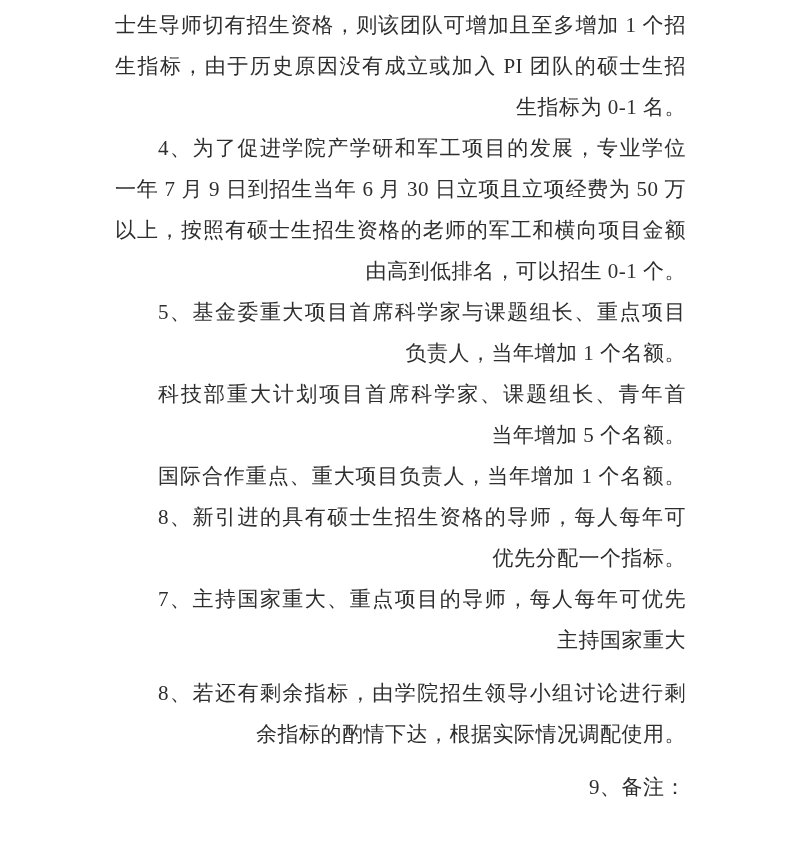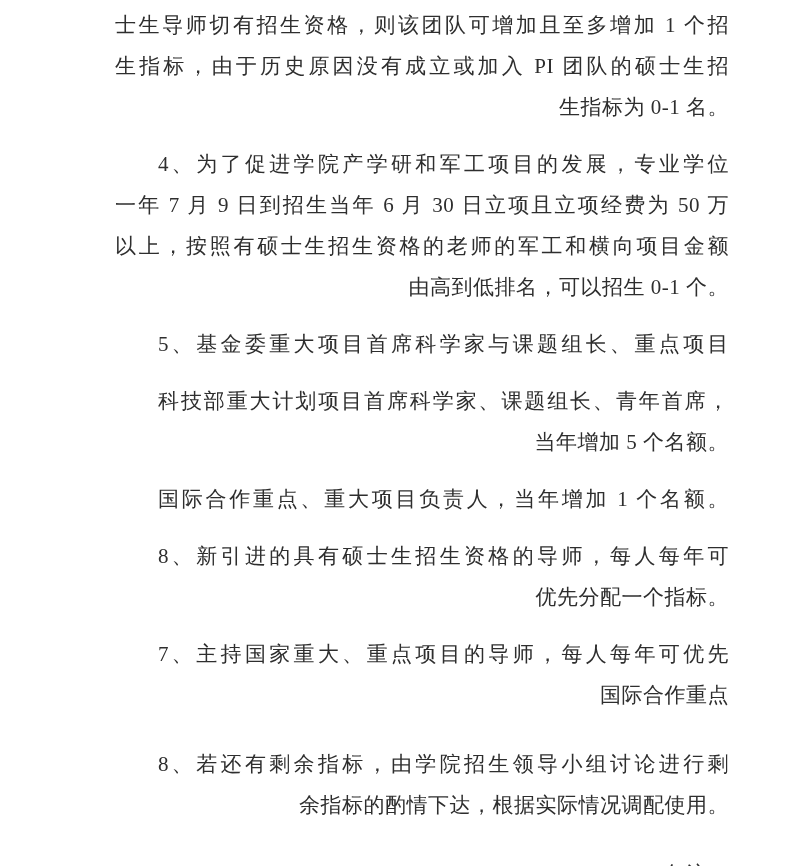--- a/index.html
+++ b/index.html
@@ -10,63 +10,63 @@
   body {
     width: 799px;
     height: 866px;
     overflow: hidden;
     font-family: "Liberation Serif", "DejaVu Serif", serif;
   }
   .doc-page {
     box-sizing: border-box;
     width: 799px;
     height: 866px;
-    padding: 5px 70px 0 115px;
+    padding: 5px 113px 0 115px;
     background: #ffffff;
   }
   .doc-line {
     height: 41px;
     line-height: 41px;
     font-size: 21px;
     color: #2e2e2e;
     white-space: pre-wrap;
     overflow: hidden;
     text-align: right;
     letter-spacing: 0.5px;
   }
   .doc-line.justify {
     text-align: justify;
     text-align-last: justify;
     text-justify: inter-character;
   }
   .doc-line.indent {
     padding-left: 43px;
-    margin-top: 16px;
   }
   .doc-line.gap-before {
-    margin-top: 28px;
+    margin-top: 12px;
   }
 </style>
 </head>
 <body>
 
 <div class="doc-page">
   <div>
       <div class="doc-line justify">士生导师切有招生资格，则该团队可增加且至多增加 1 个招</div>
       <div class="doc-line justify">生指标，由于历史原因没有成立或加入 PI 团队的硕士生招</div>
       <div class="doc-line">生指标为 0-1 名。</div>
       <div class="doc-line indent justify">4、为了促进学院产学研和军工项目的发展，专业学位</div>
       <div class="doc-line justify">一年 7 月 9 日到招生当年 6 月 30 日立项且立项经费为 50 万</div>
       <div class="doc-line justify">以上，按照有硕士生招生资格的老师的军工和横向项目金额</div>
       <div class="doc-line">由高到低排名，可以招生 0-1 个。</div>
       <div class="doc-line indent justify">5、基金委重大项目首席科学家与课题组长、重点项目</div>
+      <div class="doc-line">负责人，当年增加 1 个名额。</div>
       <div class="doc-line indent justify">科技部重大计划项目首席科学家、课题组长、青年首席，</div>
       <div class="doc-line">当年增加 5 个名额。</div>
       <div class="doc-line indent justify">国际合作重点、重大项目负责人，当年增加 1 个名额。</div>
       <div class="doc-line indent justify">8、新引进的具有硕士生招生资格的导师，每人每年可</div>
       <div class="doc-line">优先分配一个指标。</div>
       <div class="doc-line indent justify">7、主持国家重大、重点项目的导师，每人每年可优先</div>
-      <div class="doc-line">国际合作重点</div>
+      <div class="doc-line">主持国家重大</div>
       <div class="doc-line indent justify gap-before">8、若还有剩余指标，由学院招生领导小组讨论进行剩</div>
       <div class="doc-line">余指标的酌情下达，根据实际情况调配使用。</div>
       <div class="doc-line indent gap-before">9、备注：</div>
     </div>
 </div>
 
 </body></html>

